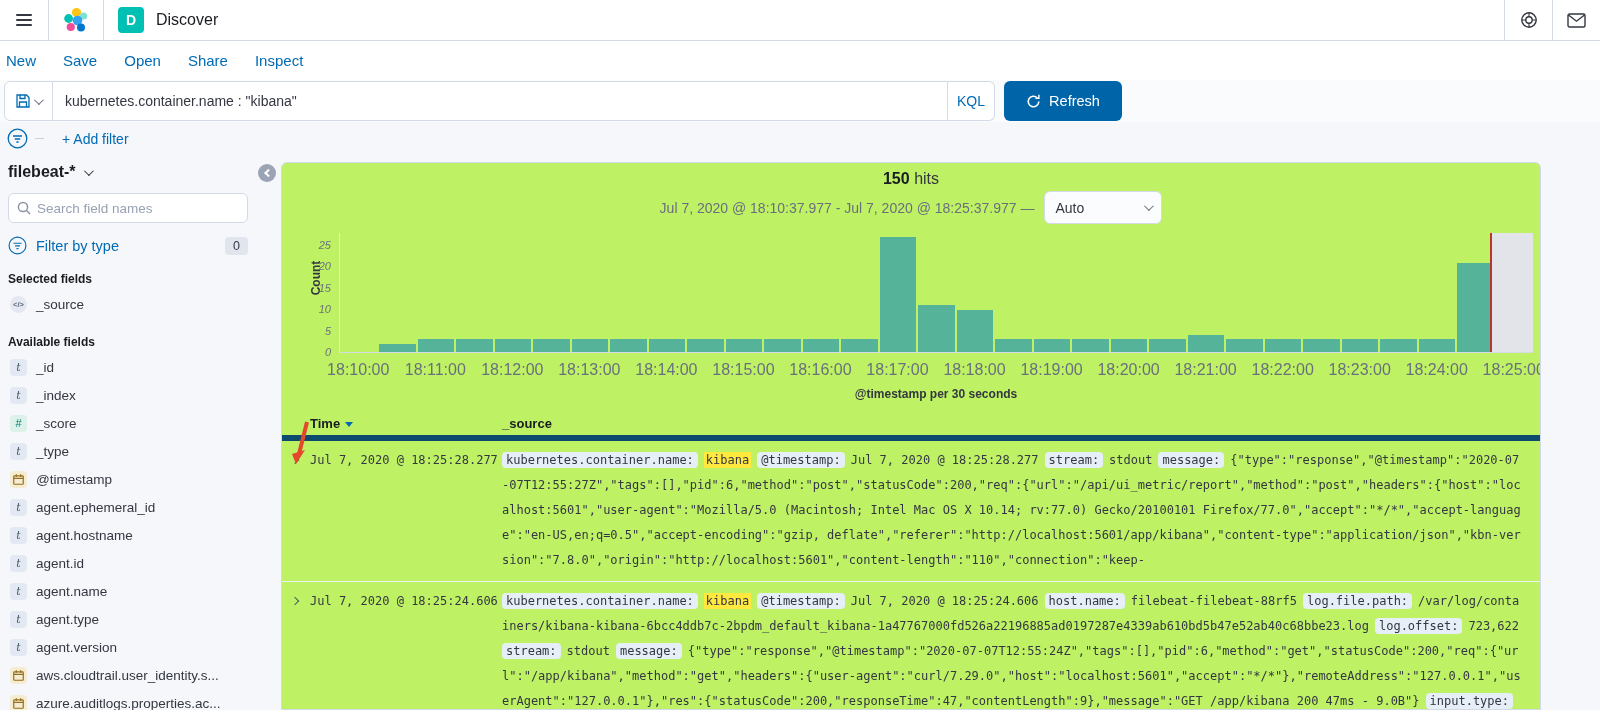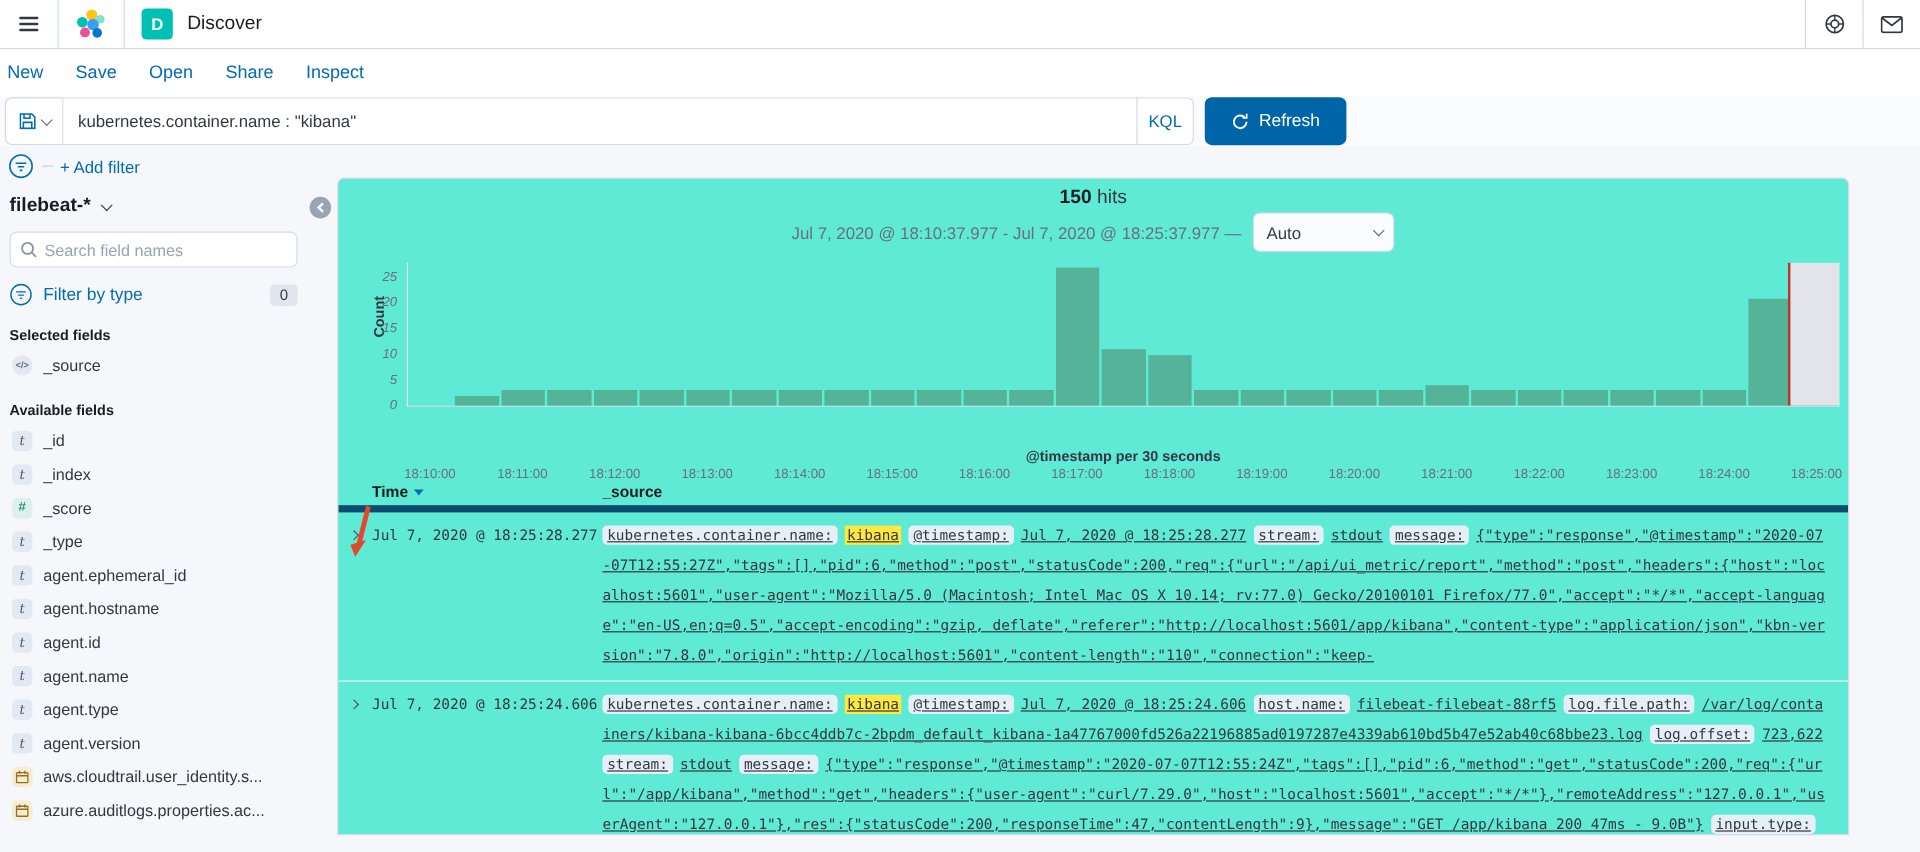--- a/index.html
+++ b/index.html
@@ -29,21 +29,21 @@
   #kql-btn { width:47px; height:40px; border-left:1px solid #d3dae6; color:#006bb4; font-size:14px; display:flex; align-items:center; justify-content:center; cursor:pointer; }
   #datepicker { margin-left:8px; width:432px; height:40px; background:#fff; border:1px solid #d3dae6; border-radius:6px; display:flex; align-items:center; }
   #date-popover-btn { width:56px; height:100%; border-right:1px solid #d3dae6; display:flex; align-items:center; justify-content:center; gap:5px; cursor:pointer; }
   #time-range-text { padding-left:12px; font-size:14px; color:#343741; }
   #show-dates-btn { margin-left:auto; padding-right:12px; color:#006bb4; font-size:14px; cursor:pointer; }
   #refresh-btn { margin-left:9px; width:118px; height:40px; background:#0065a8; border:none; border-radius:6px; color:#fff; font-size:14.5px; display:flex; align-items:center; justify-content:center; gap:8px; cursor:pointer; font-family:"Liberation Sans",sans-serif; }
 
   
   #filter-row { left:0; top:122px; width:1600px; height:33px; display:flex; align-items:center; padding-left:7px; }
   #filter-dash { width:9px; height:1px; background:#c9d1dd; margin:0 6px 0 7px; }
-  #add-filter-btn { color:#006bb4; font-size:14px; cursor:pointer; }
+  #add-filter-btn { color:#006bb4; font-size:14px; cursor:pointer;margin-left:12px; }
 
   
   #sidebar { left:0; top:155px; width:280px; height:555px; padding:8px 0 0 8px; }
   #index-pattern { display:flex; align-items:center; gap:8px; cursor:pointer; width:fit-content; }
   #index-pattern b { font-size:16px; color:#1a1c21; }
   .chev-down { width:7px; height:7px; border-right:1.6px solid #343741; border-bottom:1.6px solid #343741; transform:rotate(45deg) translateY(-2px); }
   #field-search { margin-top:12px; width:240px; height:30px; background:#fff; border:1px solid #d3dae6; border-radius:6px; display:flex; align-items:center; padding:0 8px; gap:6px; }
   #field-search input { border:none; outline:none; flex:1; font-size:13.5px; color:#343741; font-family:"Liberation Sans",sans-serif; }
   #field-search input::placeholder { color:#98a2b3; }
   #filter-by-type { margin-top:13px; width:240px; display:flex; align-items:center; gap:9px; cursor:pointer; }
@@ -55,56 +55,56 @@
   .field-name { font-size:13.5px; color:#343741; white-space:nowrap; }
   .tok { width:17px; height:17px; border-radius:4px; display:flex; align-items:center; justify-content:center; font-size:11px; flex:0 0 17px; }
   .tok-string { background:#e3e9f3; color:#45586d; font-family:"DejaVu Serif", serif; font-style:italic; }
   .tok-number { background:#dcf1e9; color:#017d73; }
   .tok-date   { background:#f5ecd2; color:#946f1f; }
   .tok-source { background:#e5e8f0; color:#5d6a80; border-radius:50%; font-size:7.5px; font-weight:bold; }
   #collapse-sidebar-btn { left:258px; top:164px; width:18px; height:18px; border-radius:50%; background:#9aa4b5; color:#fff; display:flex; align-items:center; justify-content:center; cursor:pointer; z-index:5; }
   #collapse-sidebar-btn .c { width:6px; height:6px; border-left:2px solid #fff; border-bottom:2px solid #fff; transform:rotate(45deg) translate(1px,-1px); }
 
   
-  #main-card { left:281px; top:148px; width:1260px; height:548px; background:#5eead4; border:1px solid #d3dae6; border-radius:6px 6px 0 0; overflow:hidden; }
+  #main-card { left:281px; top:162px; width:1260px; height:548px; background:#bef264; border:1px solid #d3dae6; border-radius:6px 6px 0 0; overflow:hidden; }
   #hits-row { position:absolute; left:0; top:7px; width:100%; text-align:center; font-size:16px; color:#343741; }
   #hits-row b { color:#1a1c21; }
   #subtitle-row { position:absolute; left:0; top:28px; width:100%; display:flex; align-items:center; justify-content:center; gap:10px; }
   #subtitle-text { font-size:14px; color:#69707d; }
   #interval-select { width:118px; height:33px; border:1px solid #d3dae6; border-radius:6px; background:#fbfcfd; display:flex; align-items:center; padding:0 10px; font-size:14px; color:#343741; cursor:pointer; }
   #interval-select .chev-down { margin-left:auto; border-color:#69707d; }
 
   
   #chart { position:absolute; left:57px; top:70px; width:1194px; height:120px; border-left:1px solid #e9edf3; border-bottom:1px solid #d3dae6; }
   #ylabel { position:absolute; left:-46px; top:38px; transform:rotate(-90deg); transform-origin:center; font-size:12px; font-weight:bold; color:#343741; width:44px; text-align:center; }
   .ytick { position:absolute; right:1202px; font-size:11px; color:#69707d; width:30px; text-align:right;font-style:italic; }
   #bars { position:absolute; left:0; top:0; width:100%; height:100%; display:flex; }
   .bucket { flex:1; position:relative; }
   .bar { position:absolute; left:1px; right:1px; bottom:0; background:#54b399; }
   #future-overlay { position:absolute; top:0; bottom:0; right:0; width:calc(100%/31 + 4px); background:#e2e4e9; }
   #time-marker { position:absolute; top:0; bottom:0; right:calc(100%/31 + 3px); width:2px; background:#b8362c; z-index:3; }
   #xticks { position:absolute; left:57px; top:198px; width:1194px; height:16px; }
-  .xtick { position:absolute; transform:translateX(-50%); font-size:11px; color:#69707d; white-space:nowrap;margin-top:42px; }
+  .xtick { position:absolute; transform:translateX(-50%); font-size:16px; color:#69707d; white-space:nowrap; }
   #axis-title { position:absolute; left:57px; top:224px; width:1194px; text-align:center; font-size:12px; font-weight:bold; color:#343741; }
 
   
   #doc-table { position:absolute; left:0; top:248px; width:100%; }
   .t-grid { display:grid; grid-template-columns:24px 192px 1fr; padding:0 10px 0 4px; }
   #table-header { height:30px; align-items:center; border-bottom:6px solid #0c4a6e; }
   .th { font-size:13px; font-weight:bold; color:#1a1c21; display:flex; align-items:center; gap:5px; }
   #sort-arrow { width:0; height:0; border-left:4px solid transparent; border-right:4px solid transparent; border-top:5px solid #006bb4; margin-top:2px; }
   .doc-row { border-bottom:1px solid #eef1f7; padding-top:7px; padding-bottom:8px; }
   .expand-toggle { width:18px; height:20px; display:flex; align-items:center; justify-content:center; cursor:pointer; margin-top:2px; }
   .expand-toggle .c { width:6px; height:6px; border-right:1.7px solid #535966; border-top:1.7px solid #535966; transform:rotate(45deg); }
   .mono, .time-cell, .src-cell { font-family:"DejaVu Sans Mono", monospace; font-size:12px; color:#343741; }
   .time-cell { line-height:25px; white-space:nowrap; }
   .src-cell { line-height:25px; word-break:break-all; padding-right:4px; }
   .src-field { background:#e6eef7; border-radius:4px; padding:1px 4px; white-space:nowrap; }
   .src-cell mark { background:#ffe93e; color:#343741; padding:1px 2px; }
-  .src-tok { margin-right:6px;text-decoration:underline; }
+  .src-tok { margin-right:6px; }
 
   #red-arrow { left:290px; top:418px; z-index:6; }
   svg { display:block; }
 </style>
 </head>
 <body>
 
 <div id="top-bar" class="abs">
   <div id="hamburger">
       <i></i>
@@ -217,20 +217,29 @@
         <span class="tok tok-string">t</span>
         <span class="field-name">_index</span>
       </div>
       <div class="field-row">
         <span class="tok tok-number">#</span>
         <span class="field-name">_score</span>
       </div>
       <div class="field-row">
         <span class="tok tok-string">t</span>
         <span class="field-name">_type</span>
+      </div>
+      <div class="field-row">
+        <span class="tok tok-date">
+          <svg width="11" height="11" viewBox="0 0 15 15" fill="none" stroke="currentColor" stroke-width="1.6">
+            <rect x="1" y="2.5" width="13" height="11.5" rx="1"></rect>
+            <path d="M1 6h13M4.5 0.5v3.5M10.5 0.5v3.5"></path>
+          </svg>
+        </span>
+        <span class="field-name">@timestamp</span>
       </div>
       <div class="field-row">
         <span class="tok tok-string">t</span>
         <span class="field-name">agent.ephemeral_id</span>
       </div>
       <div class="field-row">
         <span class="tok tok-string">t</span>
         <span class="field-name">agent.hostname</span>
       </div>
       <div class="field-row">

